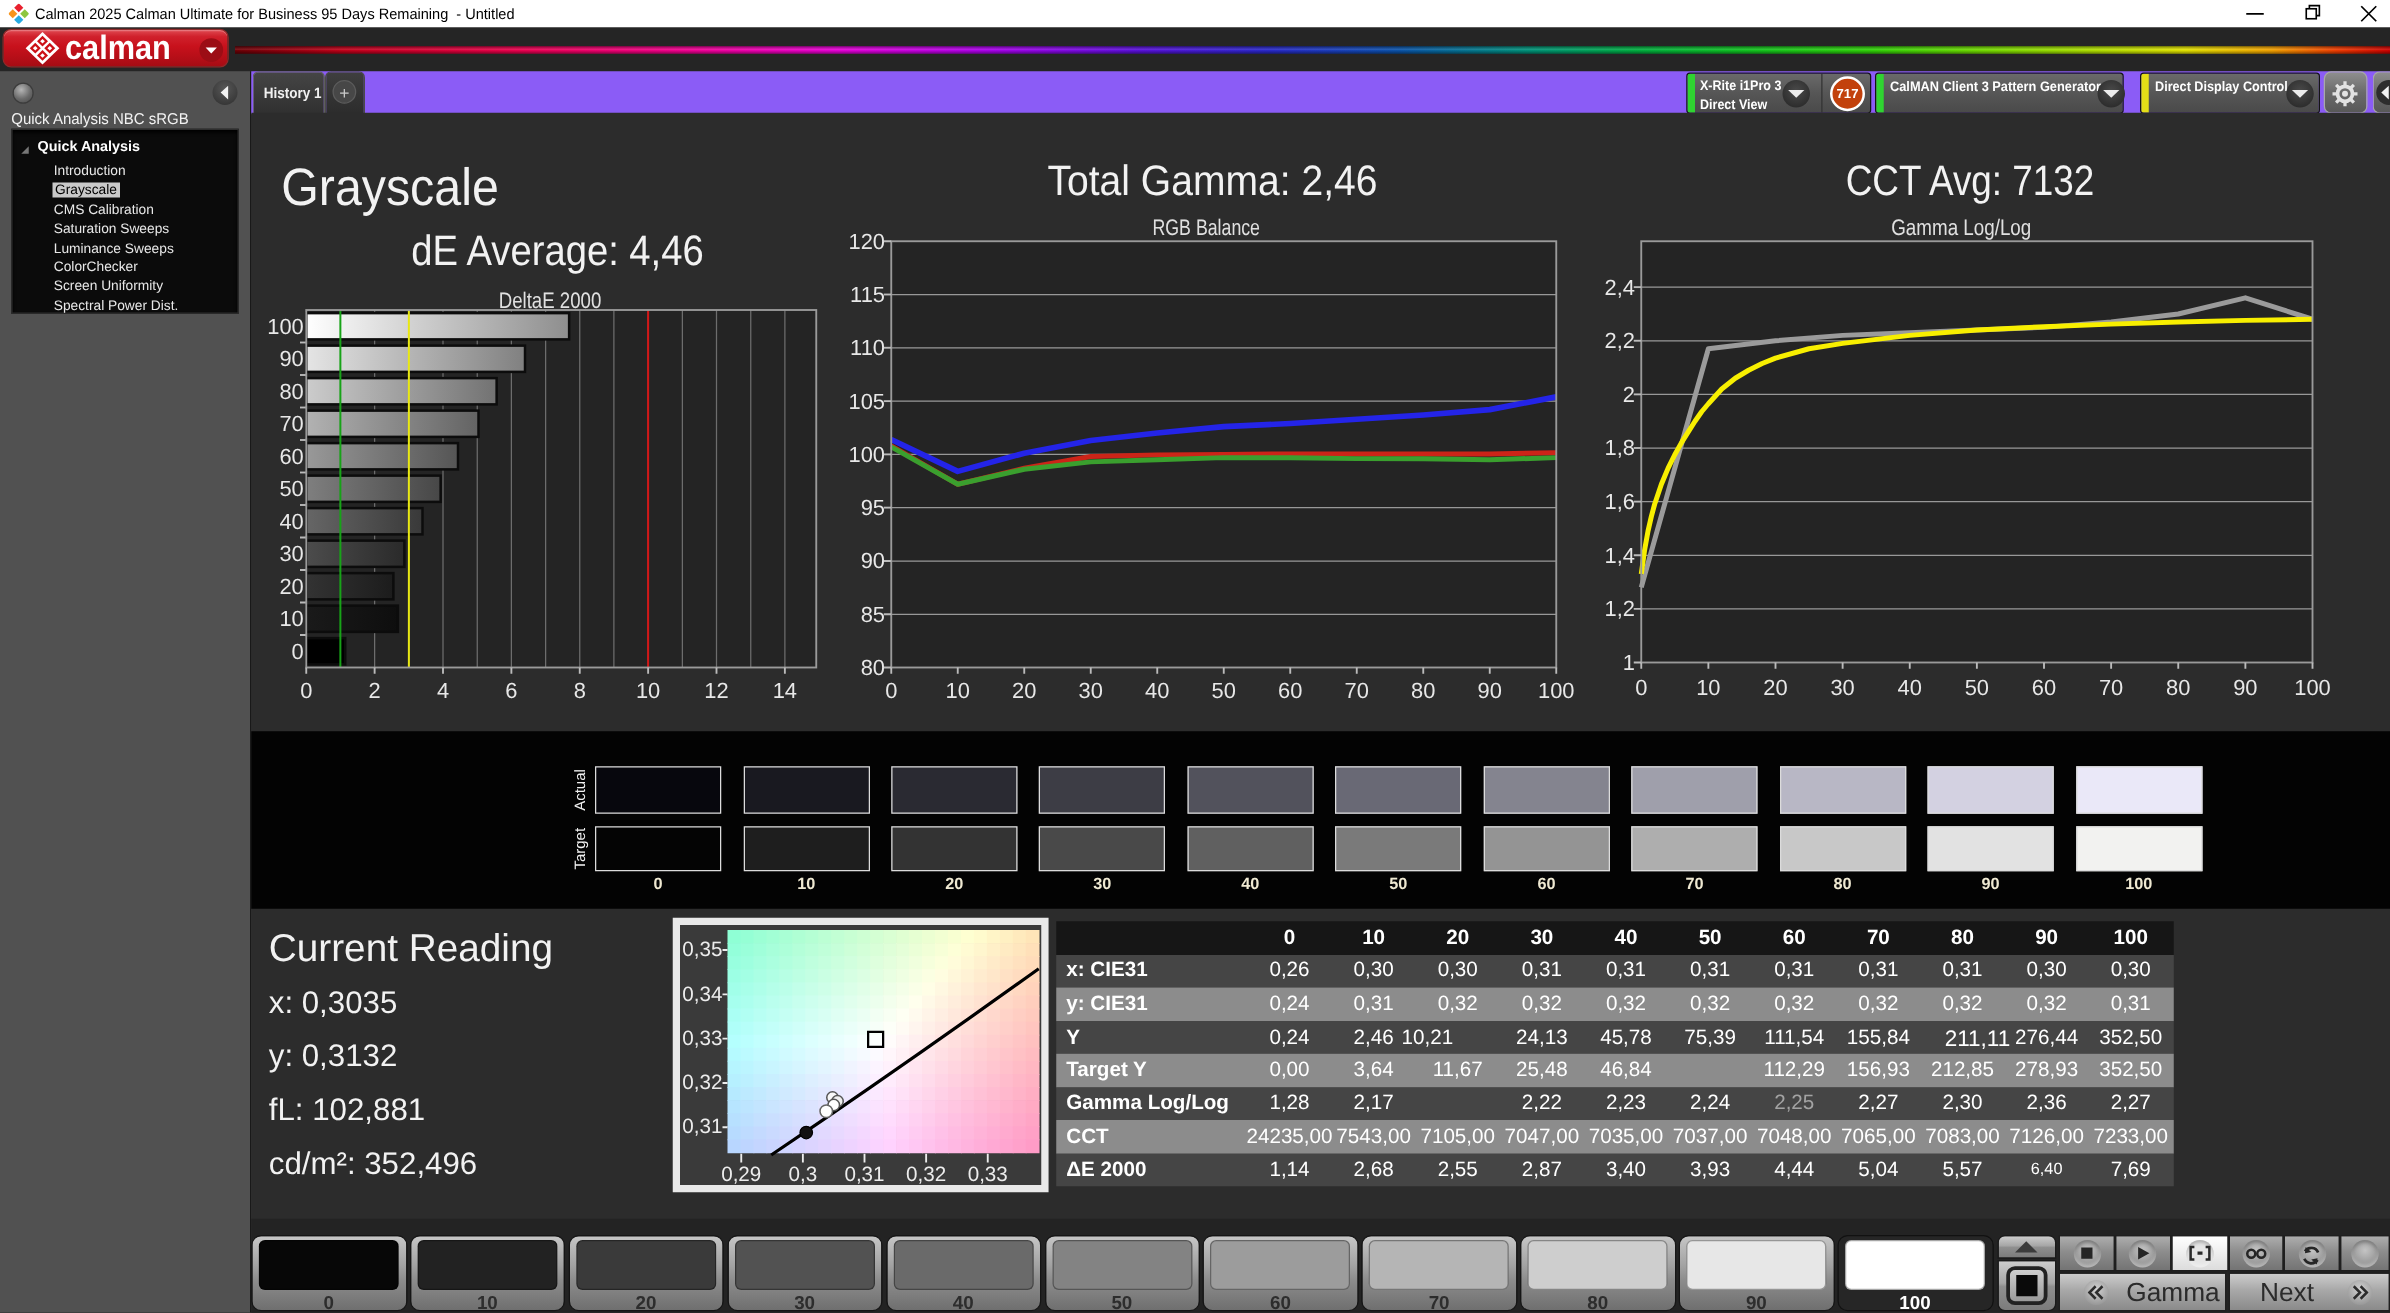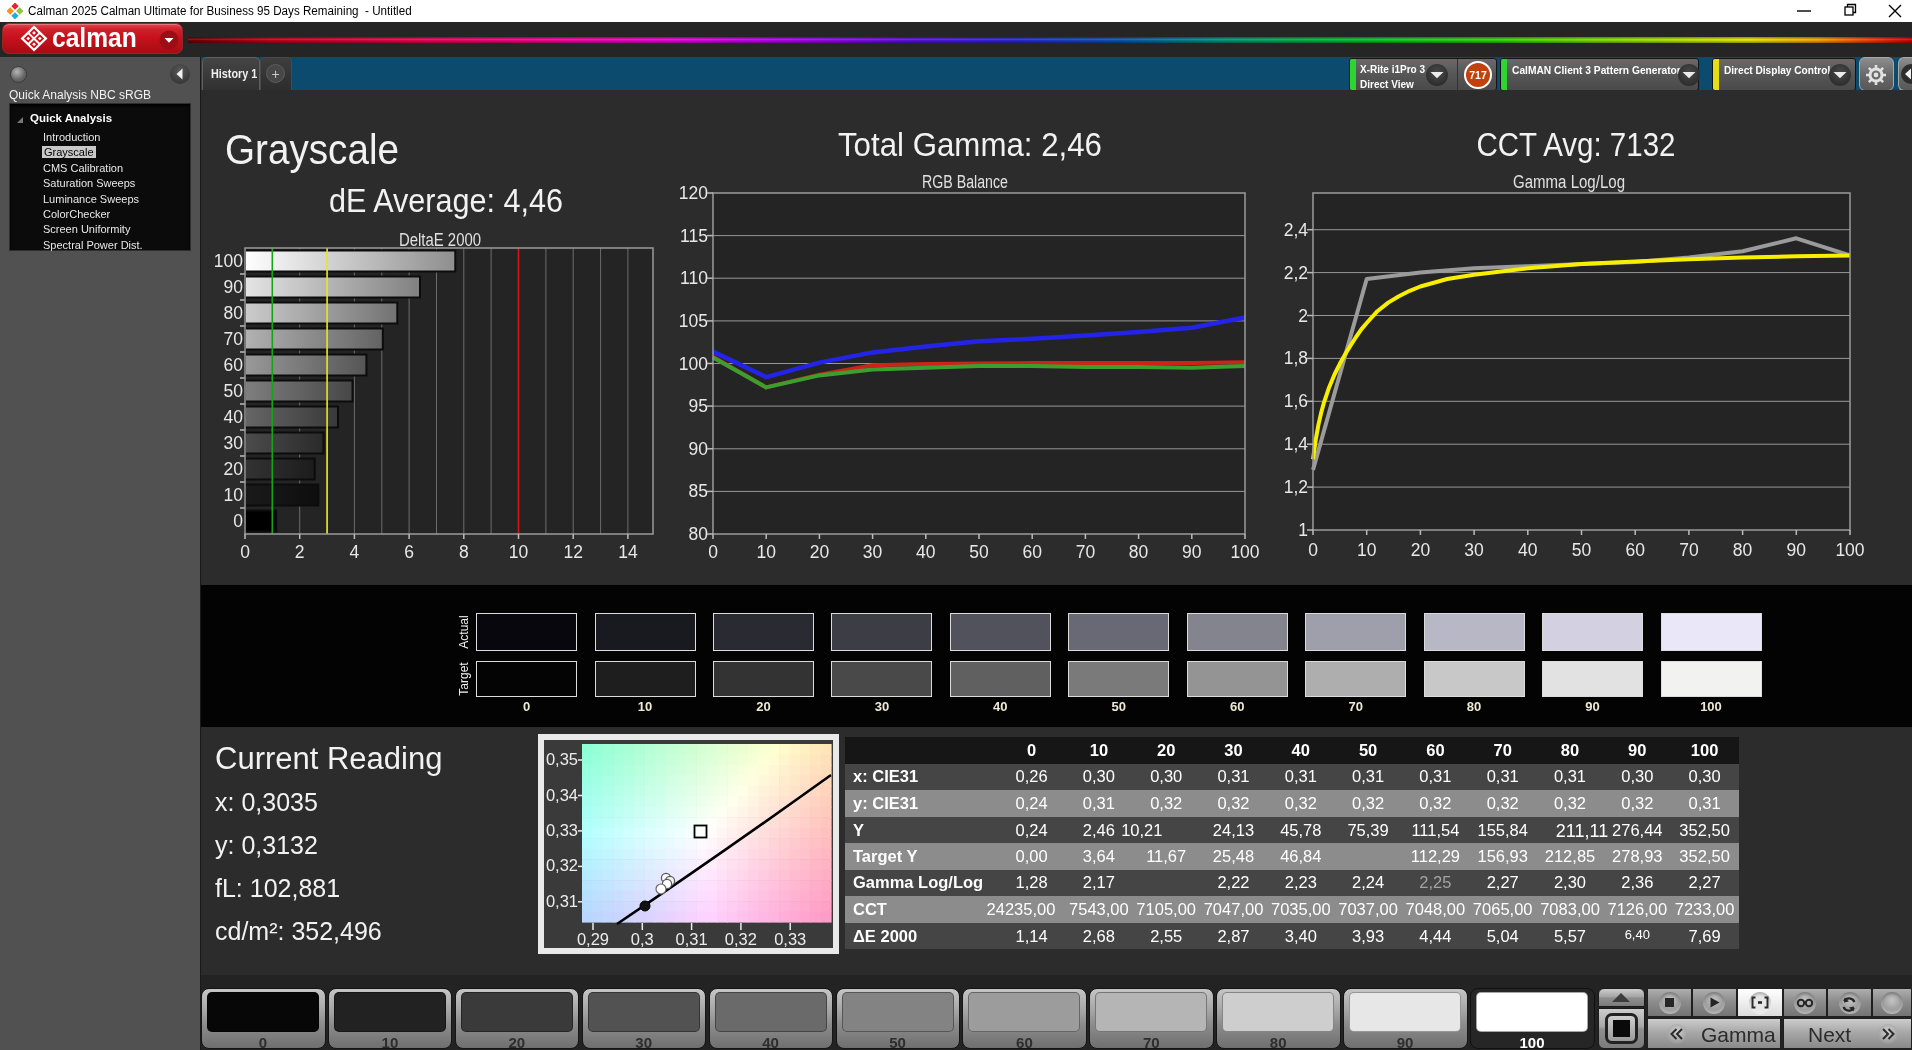--- a/index.html
+++ b/index.html
@@ -69,21 +69,21 @@
 <div class="abs" style="left:43px;top:74px;font-size:11px;color:#e8e8e8;white-space:nowrap;">Introduction</div>
     <div class="abs" style="left:42px;top:89.4px;font-size:11px;color:#000;background:#c9c9c9;padding:0 2px;">Grayscale</div>
     <div class="abs" style="left:43px;top:104.80000000000001px;font-size:11px;color:#e8e8e8;white-space:nowrap;">CMS Calibration</div>
     <div class="abs" style="left:43px;top:120.20000000000002px;font-size:11px;color:#e8e8e8;white-space:nowrap;">Saturation Sweeps</div>
     <div class="abs" style="left:43px;top:135.60000000000002px;font-size:11px;color:#e8e8e8;white-space:nowrap;">Luminance Sweeps</div>
     <div class="abs" style="left:43px;top:151.00000000000003px;font-size:11px;color:#e8e8e8;white-space:nowrap;">ColorChecker</div>
     <div class="abs" style="left:43px;top:166.40000000000003px;font-size:11px;color:#e8e8e8;white-space:nowrap;">Screen Uniformity</div>
     <div class="abs" style="left:43px;top:181.80000000000004px;font-size:11px;color:#e8e8e8;white-space:nowrap;">Spectral Power Dist.</div>
 </div>
 <div class="abs" style="left:201px;top:90px;width:1711px;height:2px;background:#3a3a3a;"></div>
-<div class="abs" style="left:201px;top:57px;width:1711px;height:34px;background:#0c4a6e;">
+<div class="abs" style="left:201px;top:57px;width:1711px;height:34px;background:#8b5cf6;">
 <div class="abs" style="left:1px;top:0px;width:58px;height:34px;background:linear-gradient(180deg,#454545,#303030);
 border:1px solid #5f5f5f;border-bottom:none;border-radius:5px 5px 0 0;">
 <div class="abs" style="left:8px;top:9px;font-size:12px;font-weight:bold;color:#f0f0f0;white-space:nowrap;transform:scaleX(0.9);transform-origin:0 0;">History 1</div>
     </div>
 <div class="abs" style="left:59px;top:0px;width:32px;height:34px;background:linear-gradient(180deg,#3e3e3e,#2c2c2c);
 border:1px solid #4a4a4a;border-bottom:none;border-radius:5px 5px 0 0;">
 <div class="abs" style="left:5px;top:6px;width:19px;height:19px;border-radius:50%;background:#474747;border:1px solid #5c5c5c;
 color:#c9c9c9;font-size:14px;text-align:center;line-height:18px;">+</div>
     </div>
 </div>
@@ -921,21 +921,21 @@
     <div class="abs" style="left:343.5px;top:136px;width:90px;text-align:center;font-size:16.5px;font-weight:normal;color:#fff;">2,22</div>
     <div class="abs" style="left:410.8px;top:136px;width:90px;text-align:center;font-size:16.5px;font-weight:normal;color:#fff;">2,23</div>
     <div class="abs" style="left:478.1px;top:136px;width:90px;text-align:center;font-size:16.5px;font-weight:normal;color:#fff;">2,24</div>
     <div class="abs" style="left:545.4px;top:136px;width:90px;text-align:center;font-size:16.5px;font-weight:normal;color:#a3a3a3;">2,25</div>
     <div class="abs" style="left:612.7px;top:136px;width:90px;text-align:center;font-size:16.5px;font-weight:normal;color:#fff;">2,27</div>
     <div class="abs" style="left:680.0px;top:136px;width:90px;text-align:center;font-size:16.5px;font-weight:normal;color:#fff;">2,30</div>
     <div class="abs" style="left:747.3px;top:136px;width:90px;text-align:center;font-size:16.5px;font-weight:normal;color:#fff;">2,36</div>
     <div class="abs" style="left:814.6px;top:136px;width:90px;text-align:center;font-size:16.5px;font-weight:normal;color:#fff;">2,27</div>
     <div class="abs" style="left:0;top:159.0px;width:894px;height:26.5px;background:#8c8c8c;"></div>
     <div class="abs" style="left:8px;top:163px;font-size:16.5px;font-weight:bold;color:#fff;">CCT</div>
-    <div class="abs" style="left:141.6px;top:163px;width:90px;text-align:left;font-size:16.5px;font-weight:normal;color:#fff;">24235,00</div>
+    <div class="abs" style="left:141.6px;top:163px;width:90px;text-align:center;font-size:16.5px;font-weight:normal;color:#fff;">24235,00</div>
     <div class="abs" style="left:208.9px;top:163px;width:90px;text-align:center;font-size:16.5px;font-weight:normal;color:#fff;">7543,00</div>
     <div class="abs" style="left:276.2px;top:163px;width:90px;text-align:center;font-size:16.5px;font-weight:normal;color:#fff;">7105,00</div>
     <div class="abs" style="left:343.5px;top:163px;width:90px;text-align:center;font-size:16.5px;font-weight:normal;color:#fff;">7047,00</div>
     <div class="abs" style="left:410.8px;top:163px;width:90px;text-align:center;font-size:16.5px;font-weight:normal;color:#fff;">7035,00</div>
     <div class="abs" style="left:478.1px;top:163px;width:90px;text-align:center;font-size:16.5px;font-weight:normal;color:#fff;">7037,00</div>
     <div class="abs" style="left:545.4px;top:163px;width:90px;text-align:center;font-size:16.5px;font-weight:normal;color:#fff;">7048,00</div>
     <div class="abs" style="left:612.7px;top:163px;width:90px;text-align:center;font-size:16.5px;font-weight:normal;color:#fff;">7065,00</div>
     <div class="abs" style="left:680.0px;top:163px;width:90px;text-align:center;font-size:16.5px;font-weight:normal;color:#fff;">7083,00</div>
     <div class="abs" style="left:747.3px;top:163px;width:90px;text-align:center;font-size:16.5px;font-weight:normal;color:#fff;">7126,00</div>
     <div class="abs" style="left:814.6px;top:163px;width:90px;text-align:center;font-size:16.5px;font-weight:normal;color:#fff;">7233,00</div>

